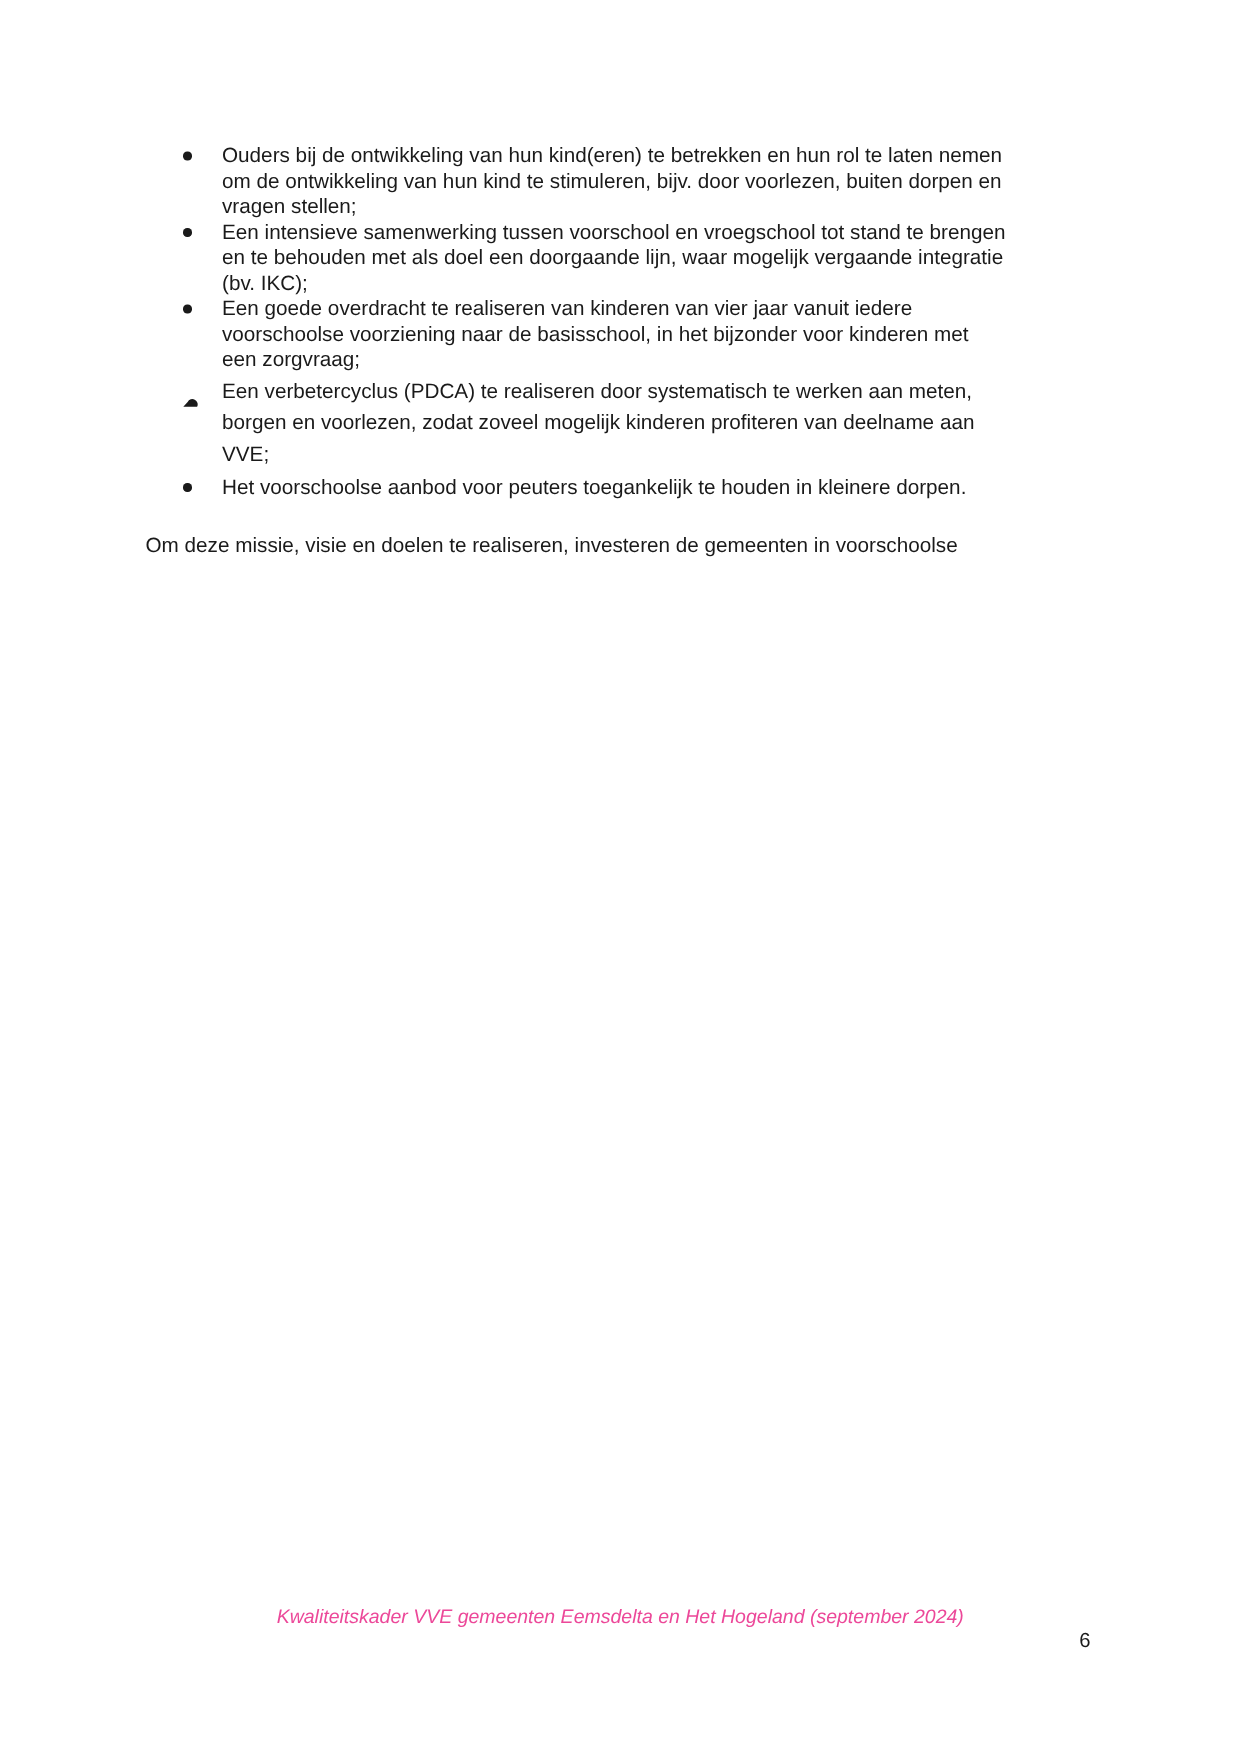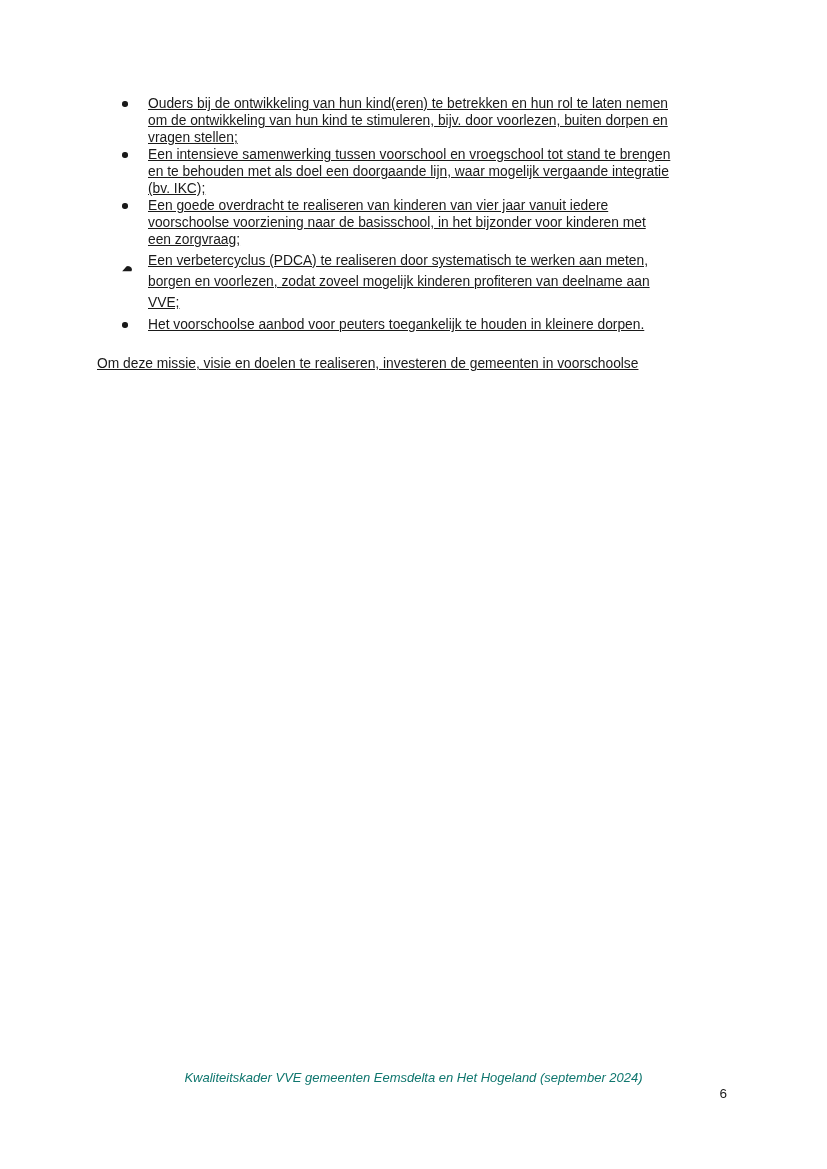--- a/index.html
+++ b/index.html
@@ -54,40 +54,39 @@
     height: 5.5px;
     background: #1a1a1a;
     border-radius: 50%;
   }
   .bullet-item.wide-spacing .marker {
     top: 8px;
   }
   .line {
     display: block;
     white-space: nowrap;
-    text-decoration: underline;
   }
   .body-paragraph {
     margin-top: 22px;
     font-size: 13.8px;
     line-height: 17px;
   }
   .footer {
     position: absolute;
     left: 0;
     right: 0;
     top: 1070px;
     height: 60px;
   }
   .footer-title {
     text-align: center;
     font-size: 13px;
     font-style: italic;
     line-height: 16px;
-    color: #0f766e;
+    color: #ec4899;
   }
   .page-number {
     position: absolute;
     top: 16px;
     right: 100px;
     font-size: 13.5px;
     line-height: 16px;
     color: #1a1a1a;
   }
 </style>

